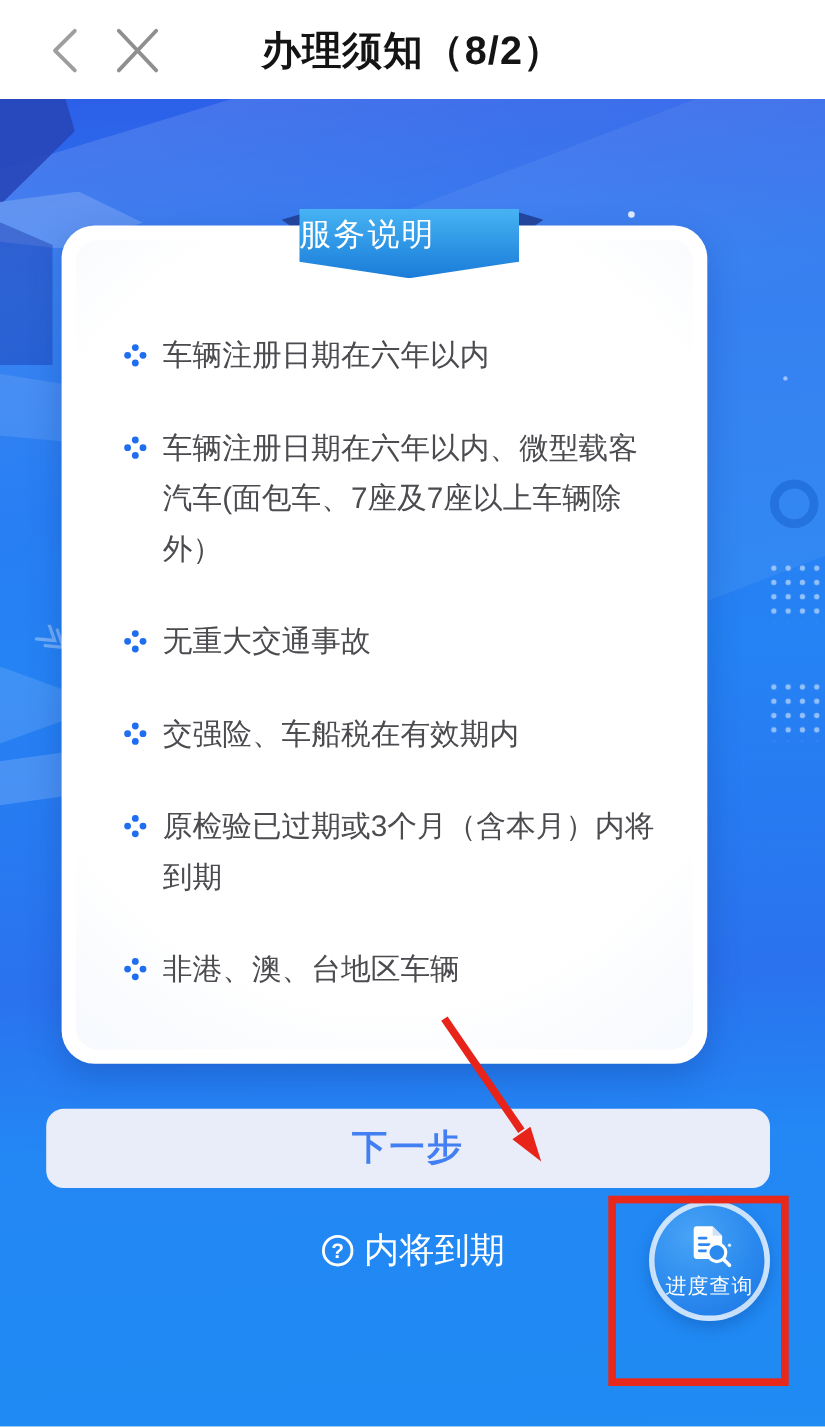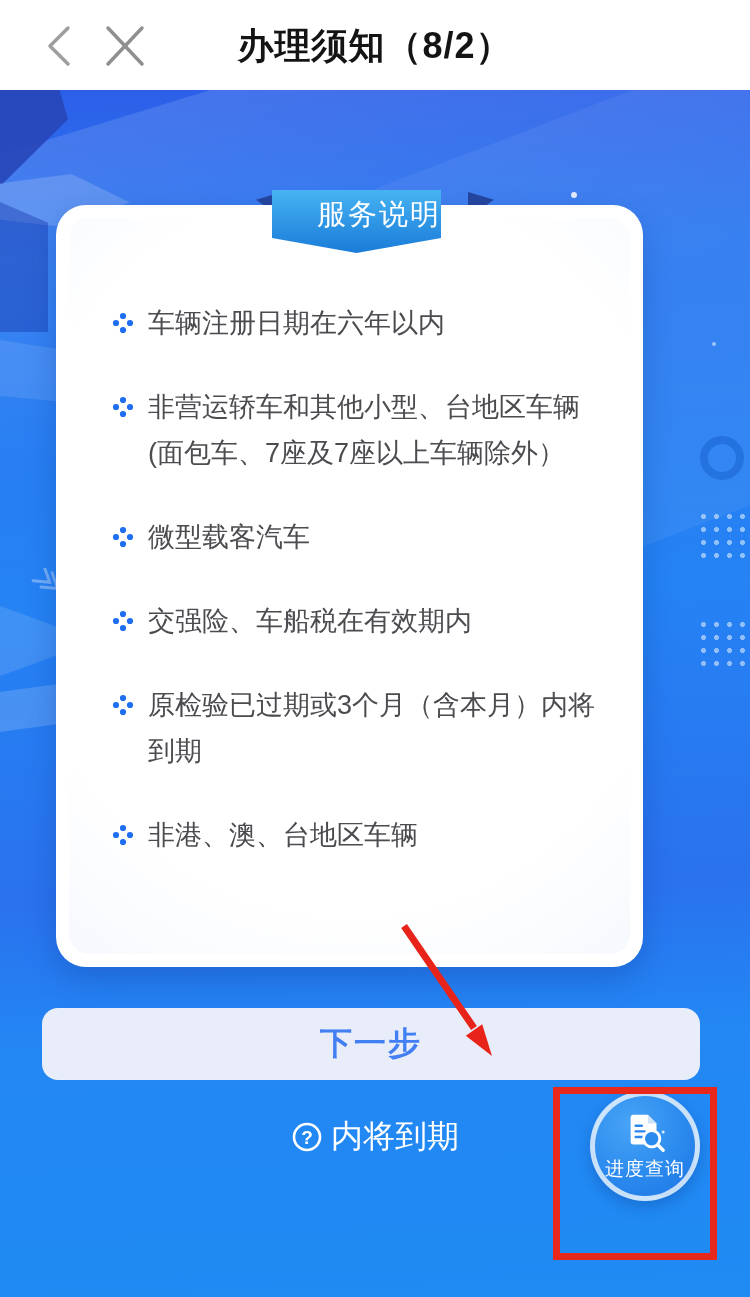--- a/index.html
+++ b/index.html
@@ -51,24 +51,24 @@
     box-shadow:0 12px 30px rgba(10,50,140,.28);z-index:3;box-sizing:border-box;padding:13px;}
   .card-inner{width:100%;height:100%;border-radius:20px;box-sizing:border-box;
     background:radial-gradient(115% 95% at 50% 45%,#ffffff 52%,#e9f0fb 100%);
     padding:82px 26px 0 43px;}
   .notice-list{list-style:none;margin:0;padding:0;}
   .notice-list li{display:flex;align-items:flex-start;margin-bottom:38px;}
   .bullet{flex:0 0 22px;margin-top:12px;}
   .item-text{margin-left:14px;font-size:27px;line-height:46px;color:#4b4b50;max-width:525px;}
 
   
-  .ribbon{position:absolute;left:272px;top:100px;width:169px;height:63px;z-index:4;
+  .ribbon{position:absolute;left:272px;top:100px;width:200px;height:63px;z-index:4;
     background:linear-gradient(180deg,#47b3f3 0%,#2d94e4 55%,#1b7cd9 100%);
     clip-path:polygon(0 0,100% 0,100% 76%,50% 100%,0 76%);
-    text-align:right;}
+    text-align:left;}
   .ribbon span{display:block;line-height:48px;font-size:29px;color:#ffffff;letter-spacing:2px;}
 
   
   .next-btn{position:absolute;left:42px;top:918px;width:658px;height:72px;border:none;border-radius:16px;
     background:#e9edf9;color:#417ff2;font-size:32px;font-family:inherit;cursor:pointer;z-index:3;letter-spacing:2px;font-weight:bold;}
   .fee{position:absolute;left:0;top:1024px;width:750px;height:46px;display:flex;align-items:center;
     justify-content:center;gap:8px;color:#ffffff;font-size:32px;z-index:3;cursor:pointer;}
   .progress-btn{position:absolute;left:590px;top:1001px;width:100px;height:100px;border-radius:50%;
     border:5px solid rgba(255,255,255,.75);box-sizing:content-box;cursor:pointer;z-index:5;
     background:radial-gradient(circle at 35% 28%,#48a4f6 0%,#2b8aee 55%,#1c74e4 100%);
@@ -141,32 +141,32 @@
           </li>
           <li>
             <svg class="bullet" width="22" height="22" viewBox="0 0 22 22">
               <g fill="#1f6ef0">
                   <circle cx="4" cy="11" r="3.1"></circle>
                   <circle cx="11" cy="4" r="3.1"></circle>
                   <circle cx="18" cy="11" r="3.1"></circle>
                   <circle cx="11" cy="18" r="3.1"></circle>
                 </g>
             </svg>
-            <span class="item-text">非营运轿车和其他小型、台地区车辆(面包车、7座及7座以上车辆除外）</span>
-          </li>
-          <li>
-            <svg class="bullet" width="22" height="22" viewBox="0 0 22 22">
-              <g fill="#1f6ef0">
-                  <circle cx="4" cy="11" r="3.1"></circle>
-                  <circle cx="11" cy="4" r="3.1"></circle>
-                  <circle cx="18" cy="11" r="3.1"></circle>
-                  <circle cx="11" cy="18" r="3.1"></circle>
-                </g>
-            </svg>
-            <span class="item-text">微型载客汽车</span>
+            <span class="item-text">车辆注册日期在六年以内、微型载客汽车(面包车、7座及7座以上车辆除外）</span>
+          </li>
+          <li>
+            <svg class="bullet" width="22" height="22" viewBox="0 0 22 22">
+              <g fill="#1f6ef0">
+                  <circle cx="4" cy="11" r="3.1"></circle>
+                  <circle cx="11" cy="4" r="3.1"></circle>
+                  <circle cx="18" cy="11" r="3.1"></circle>
+                  <circle cx="11" cy="18" r="3.1"></circle>
+                </g>
+            </svg>
+            <span class="item-text">无重大交通事故</span>
           </li>
           <li>
             <svg class="bullet" width="22" height="22" viewBox="0 0 22 22">
               <g fill="#1f6ef0">
                   <circle cx="4" cy="11" r="3.1"></circle>
                   <circle cx="11" cy="4" r="3.1"></circle>
                   <circle cx="18" cy="11" r="3.1"></circle>
                   <circle cx="11" cy="18" r="3.1"></circle>
                 </g>
             </svg>

